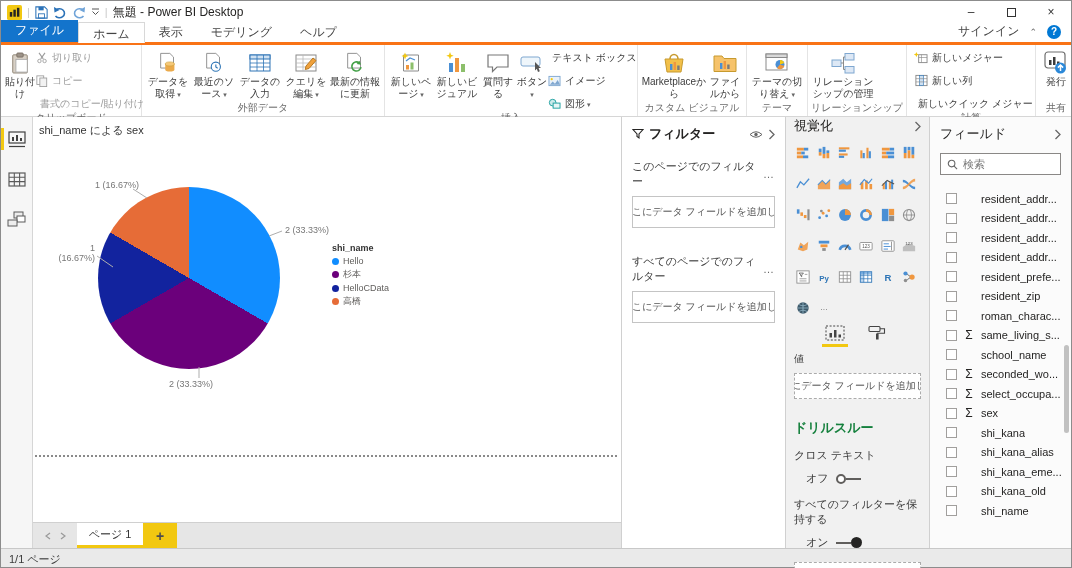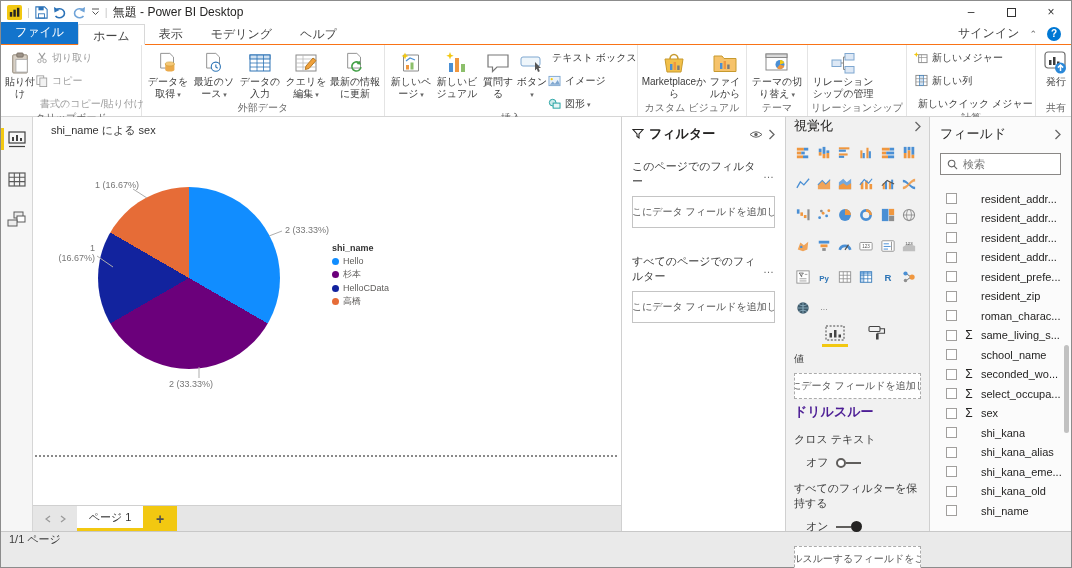--- a/index.html
+++ b/index.html
@@ -9,21 +9,21 @@
 
   
   .titlebar { height:22px; display:flex; align-items:center; padding-left:6px; gap:5px; font-size:12px; color:#252423; flex:0 0 auto; }
   .titlebar .sep { color:#C8C8C8; font-size:11px; }
   .tb-ic { display:flex; align-items:center; }
   .win-controls { margin-left:auto; display:flex; height:22px; }
   .win-btn { width:40px; display:flex; align-items:center; justify-content:center; font-size:12px; color:#333; }
   .max-box { width:9px; height:9px; border:1px solid #333; display:inline-block; }
 
   
-  .menubar { height:22px; display:flex; align-items:flex-end; border-bottom:1px solid #f97316; font-size:12px; color:#444; flex:0 0 auto;text-align:right; }
+  .menubar { height:22px; display:flex; align-items:flex-end; border-bottom:3px solid #f97316; font-size:12px; color:#444; flex:0 0 auto;text-align:right; }
   .mtab { padding:3px 14px 4px; height:21px; }
   .mtab.file { background:#1374CC; color:#fff; height:22px; display:flex; align-items:center; }
   .mtab.active { border:1px solid #D8D8D8; border-bottom:1px solid #fff; background:#fff; margin-bottom:-1px; }
   .menu-right { margin-left:auto; display:flex; align-items:center; gap:10px; padding-right:10px; padding-bottom:2px; }
   .chev-up { font-size:9px; color:#666; }
   .help-circle { width:14px; height:14px; border-radius:50%; background:#0078D4; color:#fff; font-size:10px; display:flex; align-items:center; justify-content:center; font-weight:bold; }
 
   
   .ribbon { height:72px; display:flex; border-bottom:1px solid #D6D6D6; background:#fff; flex:0 0 auto; }
   .rgroup { display:flex; flex-direction:column; border-right:1px solid #E4E4E4; padding:2px 3px 0; }
@@ -37,21 +37,21 @@
   .smallbtn.disabled { color:#9C9C9C; }
 
   
   .main { flex:1; display:flex; min-height:0; }
   .sidebar { width:32px; border-right:1px solid #D6D6D6; background:#F6F6F6; padding-top:14px; display:flex; flex-direction:column; align-items:center; gap:24px; position:relative; }
   .sb-item { position:relative; width:32px; display:flex; justify-content:center; }
   .sb-sel { position:absolute; left:0; top:-3px; width:3px; height:22px; background:#F2C811; }
 
   .canvascol { width:589px; display:flex; flex-direction:column; min-width:0; }
   .canvas { flex:1; position:relative; background:#fff; overflow:hidden; }
-  .vis-title { position:absolute; left:18px; top:6px; font-size:11px; color:#333; }
+  .vis-title { position:absolute; left:6px; top:6px; font-size:11px; color:#333; }
   .pie { position:absolute; left:65px; top:70px; width:182px; height:182px; border-radius:50%; }
   .plabel { position:absolute; font-size:9px; color:#777; white-space:pre-line; }
   .lbl0 { left:252px; top:108px; }
   .lbl1 { left:136px; top:262px; }
   .lbl2 { left:22px; top:126px; width:40px; text-align:right; }
   .lbl3 { left:62px; top:63px; }
   .leaders { position:absolute; left:0; top:0; pointer-events:none; }
   .legend { position:absolute; left:299px; top:126px; font-size:9px; color:#605E5C; }
   .legend .lt { font-weight:bold; color:#333; margin-bottom:3px; }
   .legend-item { display:flex; align-items:center; gap:4px; margin-bottom:2px; }
@@ -76,38 +76,38 @@
   .dropzone { margin-top:7px; height:32px; border:1px solid #C4C4C4; background:#fff; display:flex; align-items:center; justify-content:center; font-size:10px; color:#555; text-align:center; padding:0 4px; white-space:nowrap; overflow:hidden; }
   .dropzone.dashed { border:1px dashed #ABABAB; height:26px; }
 
   .vgrid { margin-top:10px; display:grid; grid-template-columns:repeat(6,1fr); row-gap:16px; }
   .vicon { width:18px; height:15px; display:flex; align-items:center; justify-content:center; }
   .vtabs { margin-top:10px; display:flex; gap:16px; padding-left:28px; align-items:flex-end; }
   .vtab { display:flex; flex-direction:column; align-items:center; gap:3px; }
   .vtab .ul { width:26px; height:3px; background:transparent; }
   .vtab.sel .ul { background:#F2C811; }
   .vlabel { margin-top:5px; font-size:10px; color:#3B3B3B; }
-  .drillhead { margin-top:4px; font-size:13px; font-weight:bold; color:#4c1d95; }
+  .drillhead { margin-top:20px; font-size:13px; font-weight:bold; color:#15803d; }
   .subrow { margin-top:11px; color:#3B3B3B; }
   .toggle-row { margin-top:8px; display:flex; align-items:center; gap:7px; padding-left:12px; color:#3B3B3B; }
   .tgl { display:inline-flex; align-items:center; }
   .tgl .bar { width:15px; height:2px; background:#605E5C; }
   .knob-o { width:10px; height:10px; border:2px solid #605E5C; border-radius:50%; background:#fff; }
   .knob-f { width:11px; height:11px; background:#252423; border-radius:50%; }
 
   .searchbox { margin:10px 10px 0; height:22px; border:1px solid #8A8886; background:#fff; display:flex; align-items:center; gap:5px; padding:0 6px; }
   .searchbox input { border:none; outline:none; flex:1; font-size:11px; font-family:"Liberation Sans",sans-serif; color:#333; background:transparent; min-width:0; }
   .fieldlist { margin-top:14px; overflow:hidden; height:330px; }
   .field-row { height:19.5px; display:flex; align-items:center; gap:5px; padding-left:16px; font-size:11px; color:#252423; }
   .fcheck { width:11px; height:11px; border:1px solid #A19F9D; background:#fff; flex:0 0 auto; }
   .fsigma { width:14px; font-size:12px; color:#252423; text-align:center; flex:0 0 auto; }
   .fname { white-space:nowrap; overflow:hidden; }
   .fscroll { position:absolute; right:2px; top:228px; width:5px; height:88px; background:#C1C1C1; border-radius:3px; }
 
-  .statusbar { height:36px; background:#EAEAEA; border-top:1px solid #C8C8C8; font-size:11px; color:#3B3B3B; display:flex; align-items:flex-start; padding-left:8px; flex:0 0 auto; }
+  .statusbar { height:19px; background:#EAEAEA; border-top:1px solid #C8C8C8; font-size:11px; color:#3B3B3B; display:flex; align-items:flex-end; padding-left:8px; flex:0 0 auto; }
 </style>
 </head>
 <body>
 
 <div id="app">
 
   <div class="titlebar">
     <span class="tb-ic">
       <svg width="15" height="15" viewBox="0 0 16 16">
           <rect width="16" height="16" rx="2" fill="#F2C811"></rect>

